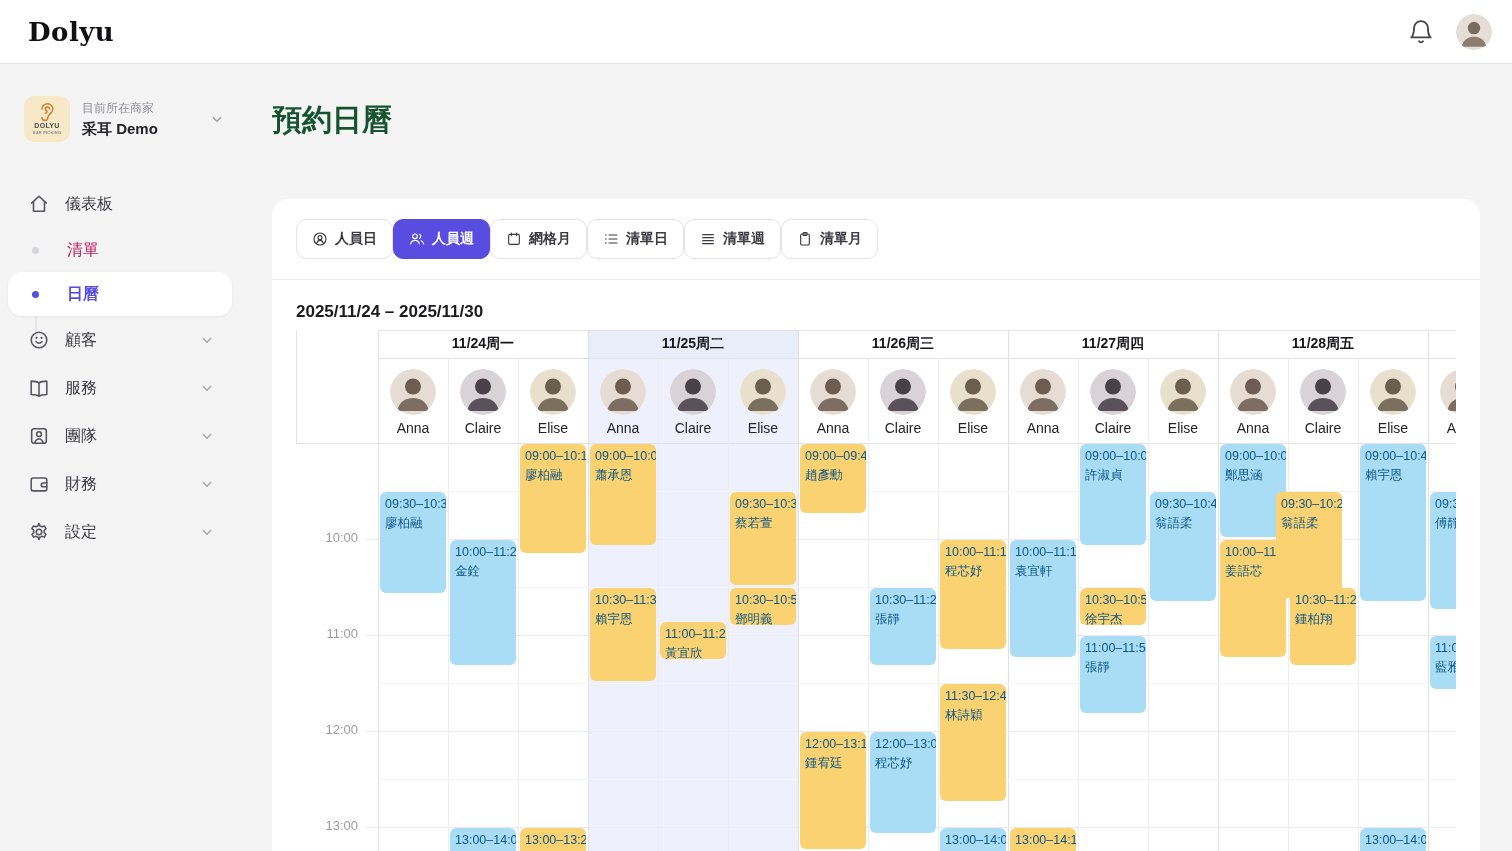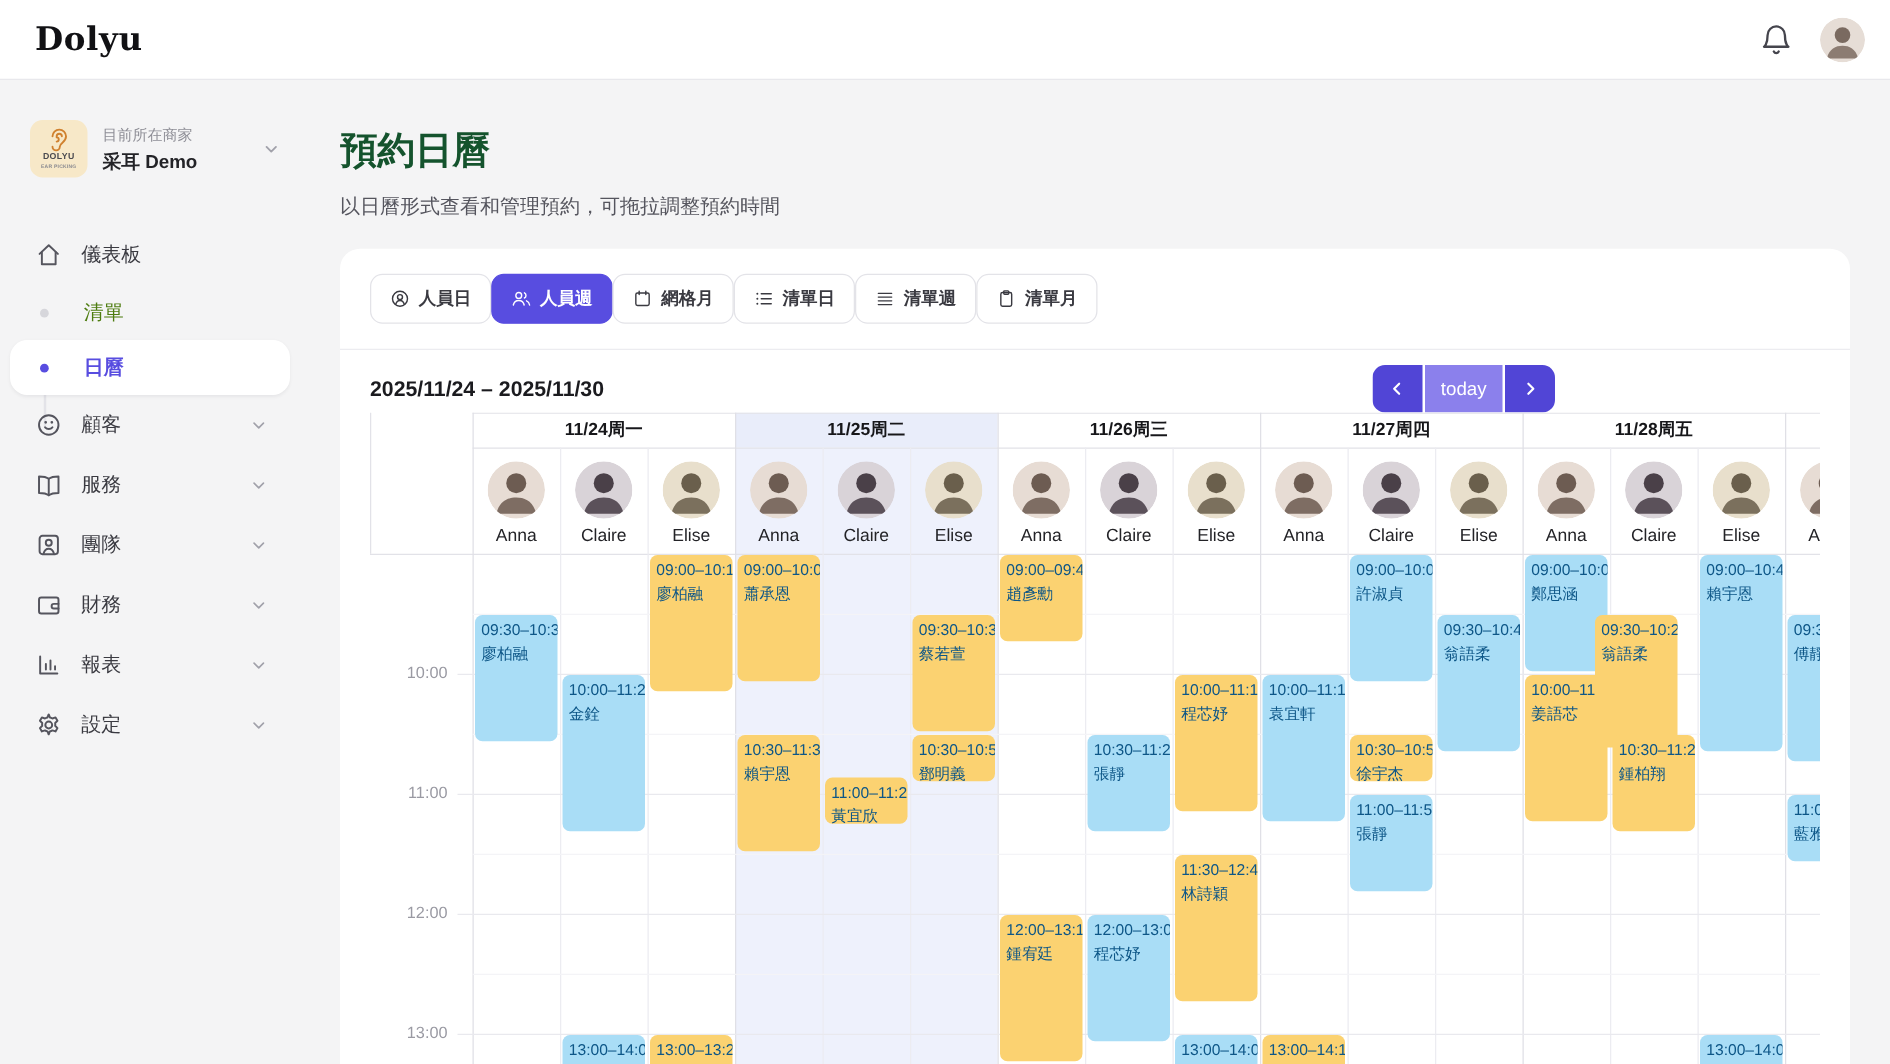--- a/index.html
+++ b/index.html
@@ -28,21 +28,21 @@
 
   .nav { margin-top:38px; padding:0 8px; position:relative; }
   .nav-item { height:48px; display:flex; align-items:center; padding:0 16px 0 20px; cursor:pointer;
     border-radius:14px; position:relative; }
   .nav-item .nicon { width:22px; height:22px; color:#55555e; flex:0 0 auto; }
   .nav-item .nlabel { font-size:16px; color:#3a3a41; font-weight:500; margin-left:15px; }
   .nav-item .chev { margin-left:auto; }
   .sub-item { height:44px; display:flex; align-items:center; padding:0 16px 0 24px; cursor:pointer;
     border-radius:14px; position:relative; }
   .sub-item .dot { width:7px; height:7px; border-radius:50%; background:#d6d6db; flex:0 0 auto; }
-  .sub-item .slabel { font-size:16px; color:#4d7c0f; margin-left:28px; }
+  .sub-item .slabel { font-size:16px; color:#be185d; margin-left:28px; }
   .sub-item.active { background:#fff; box-shadow:0 1px 3px rgba(20,20,40,.06); }
   .sub-item.active .dot { background:#584de0; }
   .sub-item.active .slabel { color:#584de0; font-weight:600; }
   .sub-line { position:absolute; left:35px; width:2px; background:#e3e3e8; z-index:0; }
 
   .main { position:fixed; left:240px; top:64px; width:1272px; height:787px; }
   .page-title { font-size:30px; font-weight:700; color:#14532d; margin:36px 0 0 32px; }
   .page-sub { font-size:16px; color:#55555e; margin:14px 0 0 32px; }
   .card { position:absolute; left:32px; top:135px; width:1208px; height:720px; background:#fff;
     border-radius:16px; }
@@ -173,44 +173,33 @@
           <rect x="3.5" y="5.5" width="17" height="14" rx="2"></rect>
           <path d="M20.5 11h-4a2 2 0 0 0 0 4h4"></path>
         </svg>
       <span class="nlabel">財務</span>
       <svg class="chev" viewBox="0 0 24 24" fill="none" stroke="currentColor" stroke-width="1.7" stroke-linecap="round" stroke-linejoin="round">
           <path d="m7 10 5 5 5-5"></path>
         </svg>
     </div>
       <div class="nav-item">
       <svg class="nicon" viewBox="0 0 24 24" fill="none" stroke="currentColor" stroke-width="1.7" stroke-linecap="round" stroke-linejoin="round">
-          <path d="M4.5 4.5v15h15"></path>
-          <path d="M9.5 16v-5M13.5 16V8M17.5 16v-3"></path>
-        </svg>
-      <span class="nlabel">報表</span>
-      <svg class="chev" viewBox="0 0 24 24" fill="none" stroke="currentColor" stroke-width="1.7" stroke-linecap="round" stroke-linejoin="round">
-          <path d="m7 10 5 5 5-5"></path>
-        </svg>
-    </div>
-      <div class="nav-item">
-      <svg class="nicon" viewBox="0 0 24 24" fill="none" stroke="currentColor" stroke-width="1.7" stroke-linecap="round" stroke-linejoin="round">
           <circle cx="12" cy="12" r="3"></circle>
           <path d="M12 2.8 13 5.4a7 7 0 0 1 2.2.9l2.7-.9 1.7 2.9-2 2a7 7 0 0 1 0 2.4l2 2-1.7 2.9-2.7-.9a7 7 0 0 1-2.2.9l-1 2.6h-.1l-1-2.6a7 7 0 0 1-2.2-.9l-2.7.9-1.7-2.9 2-2a7 7 0 0 1 0-2.4l-2-2 1.7-2.9 2.7.9a7 7 0 0 1 2.2-.9l1-2.6z"></path>
         </svg>
       <span class="nlabel">設定</span>
       <svg class="chev" viewBox="0 0 24 24" fill="none" stroke="currentColor" stroke-width="1.7" stroke-linecap="round" stroke-linejoin="round">
           <path d="m7 10 5 5 5-5"></path>
         </svg>
     </div>
     </nav>
 </aside>
 
 <main class="main">
   <h1 class="page-title">預約日曆</h1>
-  <p class="page-sub">以日曆形式查看和管理預約，可拖拉調整預約時間</p>
 
   <section class="card">
     <div class="tabs" id="tabs">
         <button class="tab">
      <svg class="" viewBox="0 0 24 24" fill="none" stroke="currentColor" stroke-width="1.7" stroke-linecap="round" stroke-linejoin="round">
             <circle cx="12" cy="12" r="9"></circle>
             <circle cx="12" cy="10" r="3"></circle>
             <path d="M6.8 18.6c1-3.1 2.9-4.6 5.2-4.6s4.2 1.5 5.2 4.6"></path>
           </svg>
      <span>人員日</span>
@@ -247,33 +236,20 @@
      <svg class="" viewBox="0 0 24 24" fill="none" stroke="currentColor" stroke-width="1.7" stroke-linecap="round" stroke-linejoin="round">
             <rect x="5.5" y="4.5" width="13" height="16.5" rx="2"></rect>
             <rect x="9" y="2.5" width="6" height="4" rx="1"></rect>
           </svg>
      <span>清單月</span>
    </button>
       </div>
 
     <div class="range-row">
       <div class="range-text">2025/11/24 – 2025/11/30</div>
-      <div class="nav-group">
-        <button class="nav-btn">
-          <svg viewBox="0 0 24 24" fill="none" stroke="currentColor" stroke-width="2.6" stroke-linecap="round" stroke-linejoin="round">
-              <path d="m14 6-6 6 6 6"></path>
-            </svg>
-        </button>
-        <button class="today-btn">today</button>
-        <button class="nav-btn">
-          <svg viewBox="0 0 24 24" fill="none" stroke="currentColor" stroke-width="2.6" stroke-linecap="round" stroke-linejoin="round">
-              <path d="m10 6 6 6-6 6"></path>
-            </svg>
-        </button>
-      </div>
     </div>
 
     <div class="grid-wrap">
       <div class="grid-inner" id="grid">
           <div class="day-bg" style="left:292px;width:210px;height:28px;background:#e9edfa"></div>
           <div class="day-bg" style="left:292px;top:28px;width:210px;height:561px;background:#eef1fc"></div>
           <div class="gline" style="left:82px;top:0;width:1260px;height:1px;background:#e2e2e8"></div>
           <div class="gline" style="left:0;top:0;width:1px;height:113px;background:#e2e2e8"></div>
           <div class="gline" style="left:82px;top:28px;width:1260px;height:1px;background:#e2e2e8"></div>
           <div class="gline" style="left:0;top:113px;width:1342px;height:1px;background:#e2e2e8"></div>

